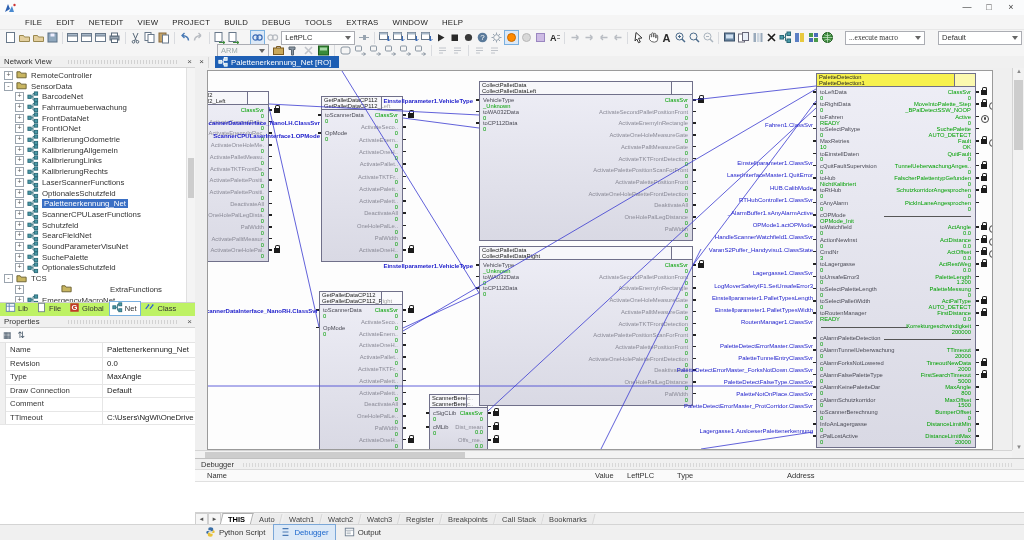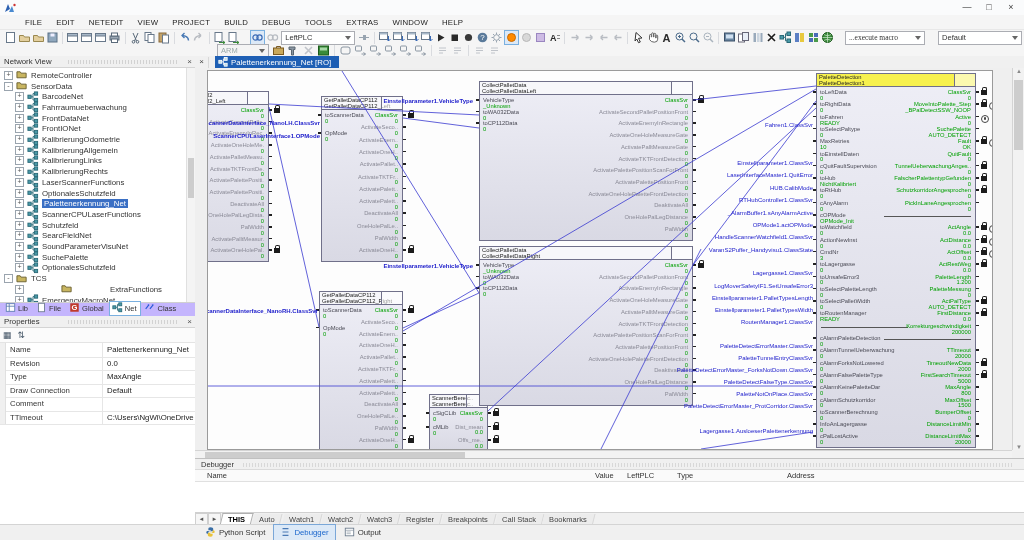--- a/index.html
+++ b/index.html
@@ -27,21 +27,21 @@
   .phead{position:absolute;left:0;width:195px;height:12px;background:#f0f0f0;border-bottom:1px solid #d4d4d4;font-size:7.8px;color:#333;line-height:12px;padding-left:4px;box-sizing:border-box;}
   .phead .grip{position:absolute;left:68px;top:4px;right:18px;height:4px;background:repeating-linear-gradient(90deg,#d2d2d2 0 1px,transparent 1px 3px);}
   .phead .x{position:absolute;right:3px;top:0;font-size:8px;color:#555;}
   #tree{position:absolute;left:0;top:12px;width:195px;height:234px;overflow:hidden;background:#fff;}
   .trow{position:absolute;height:10.7px;display:flex;align-items:center;font-size:7.8px;color:#333;white-space:nowrap;}
   .texp{width:7px;height:7px;border:1px solid #9aa4ae;background:#fff;font-size:7px;line-height:6px;text-align:center;color:#555;margin-right:3px;flex:none;}
   .ticn{width:12px;height:12px;margin-right:3px;flex:none;display:flex;align-items:center;}
   .tsel{background:#3a6fc4;color:#fff;padding:0 2px;}
   #treescroll{position:absolute;right:0;top:12px;width:8px;height:234px;background:#f4f4f4;border-left:1px solid #e0e0e0;}
   #treescroll .thumb{position:absolute;left:1px;top:90px;width:6px;height:40px;background:#cdcdcd;}
-  #ptabs{position:absolute;left:0;top:246px;width:195px;height:14px;background:#c4b5fd;border-top:1px solid #d0d0d0;display:flex;align-items:flex-end;padding-left:2px;box-sizing:border-box;}
+  #ptabs{position:absolute;left:0;top:246px;width:195px;height:14px;background:#bef264;border-top:1px solid #d0d0d0;display:flex;align-items:flex-end;padding-left:2px;box-sizing:border-box;}
   .ptab{font-size:7.5px;color:#333;padding:1px 4px 1px 2px;display:flex;align-items:center;height:11px;border:1px solid transparent;}
   .ptab.act{background:#fff;border:1px solid #7ab0e0;}
   .ptab svg{margin-right:2px;}
   #ptool{position:absolute;left:0;top:272px;width:195px;height:15px;background:#fbfbfb;border-bottom:1px solid #e4e4e4;display:flex;align-items:center;padding-left:3px;box-sizing:border-box;font-size:9px;color:#456;}
   #ptool span{margin-right:6px;}
   #pgrid{position:absolute;left:0;top:287px;width:195px;}
   .prow{position:absolute;left:0;width:195px;height:13.5px;border-bottom:1px solid #e6e6e6;font-size:7.8px;display:flex;}
   .prow .gut{width:5px;background:#f0f0f0;border-right:1px solid #e0e0e0;flex:none;}
   .prow .k{width:97px;color:#333;padding:2px 0 0 4px;border-right:1px solid #e6e6e6;box-sizing:border-box;flex:none;}
   .prow .v{flex:1;color:#222;padding:2px 0 0 4px;white-space:nowrap;overflow:hidden;}

